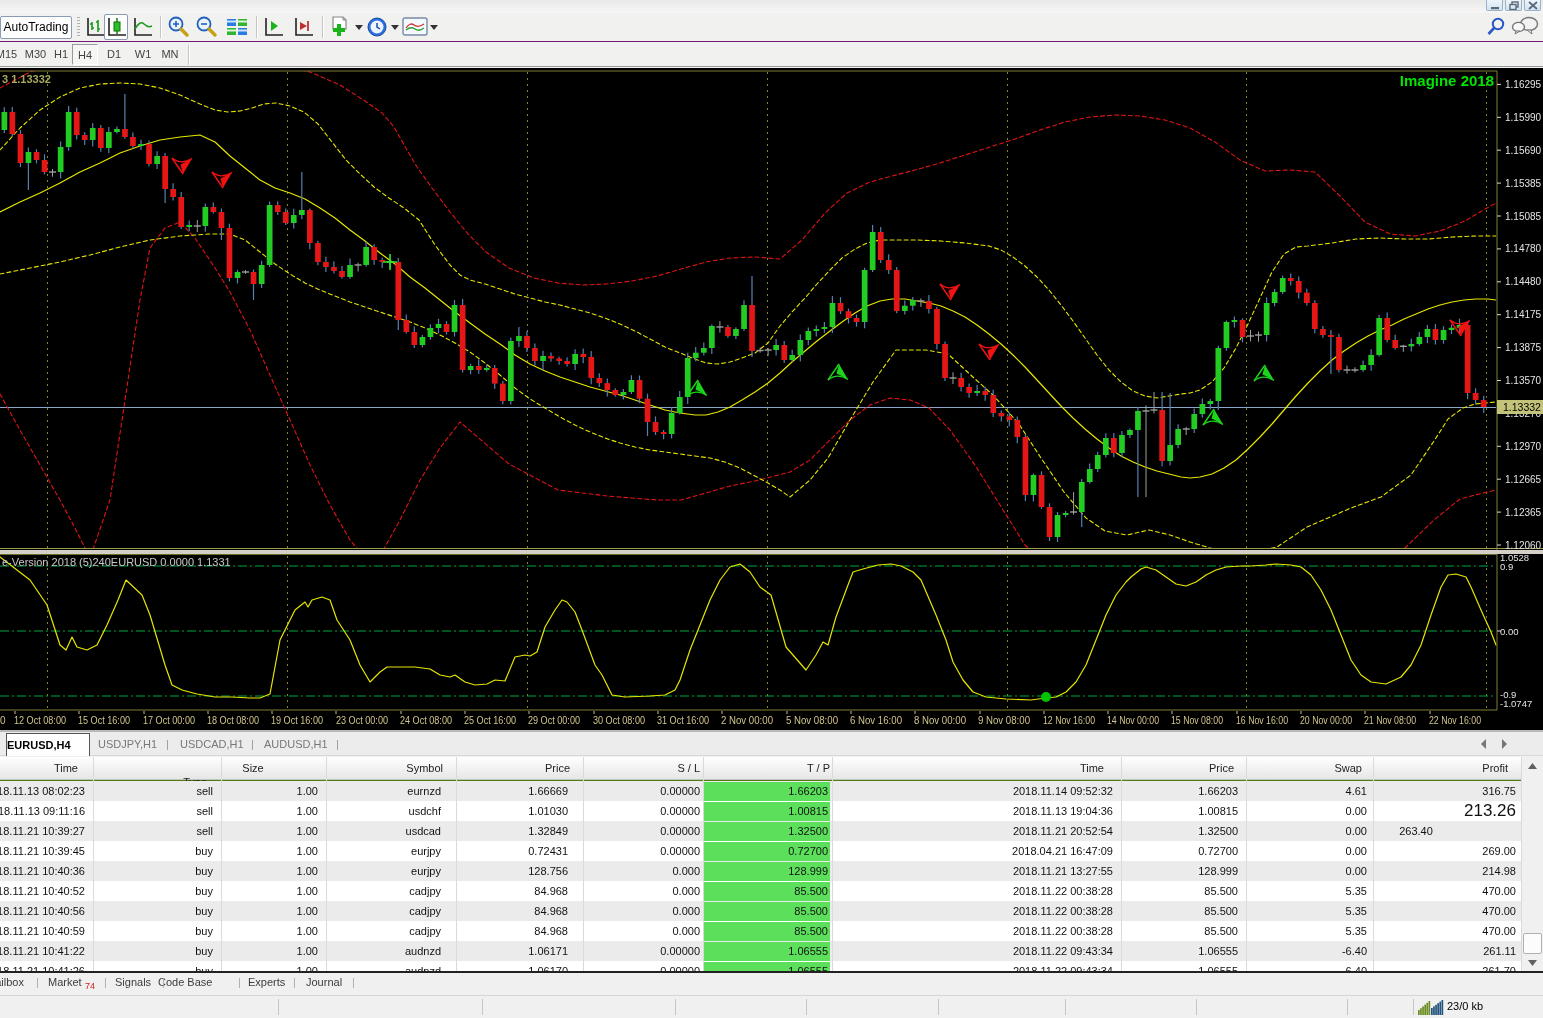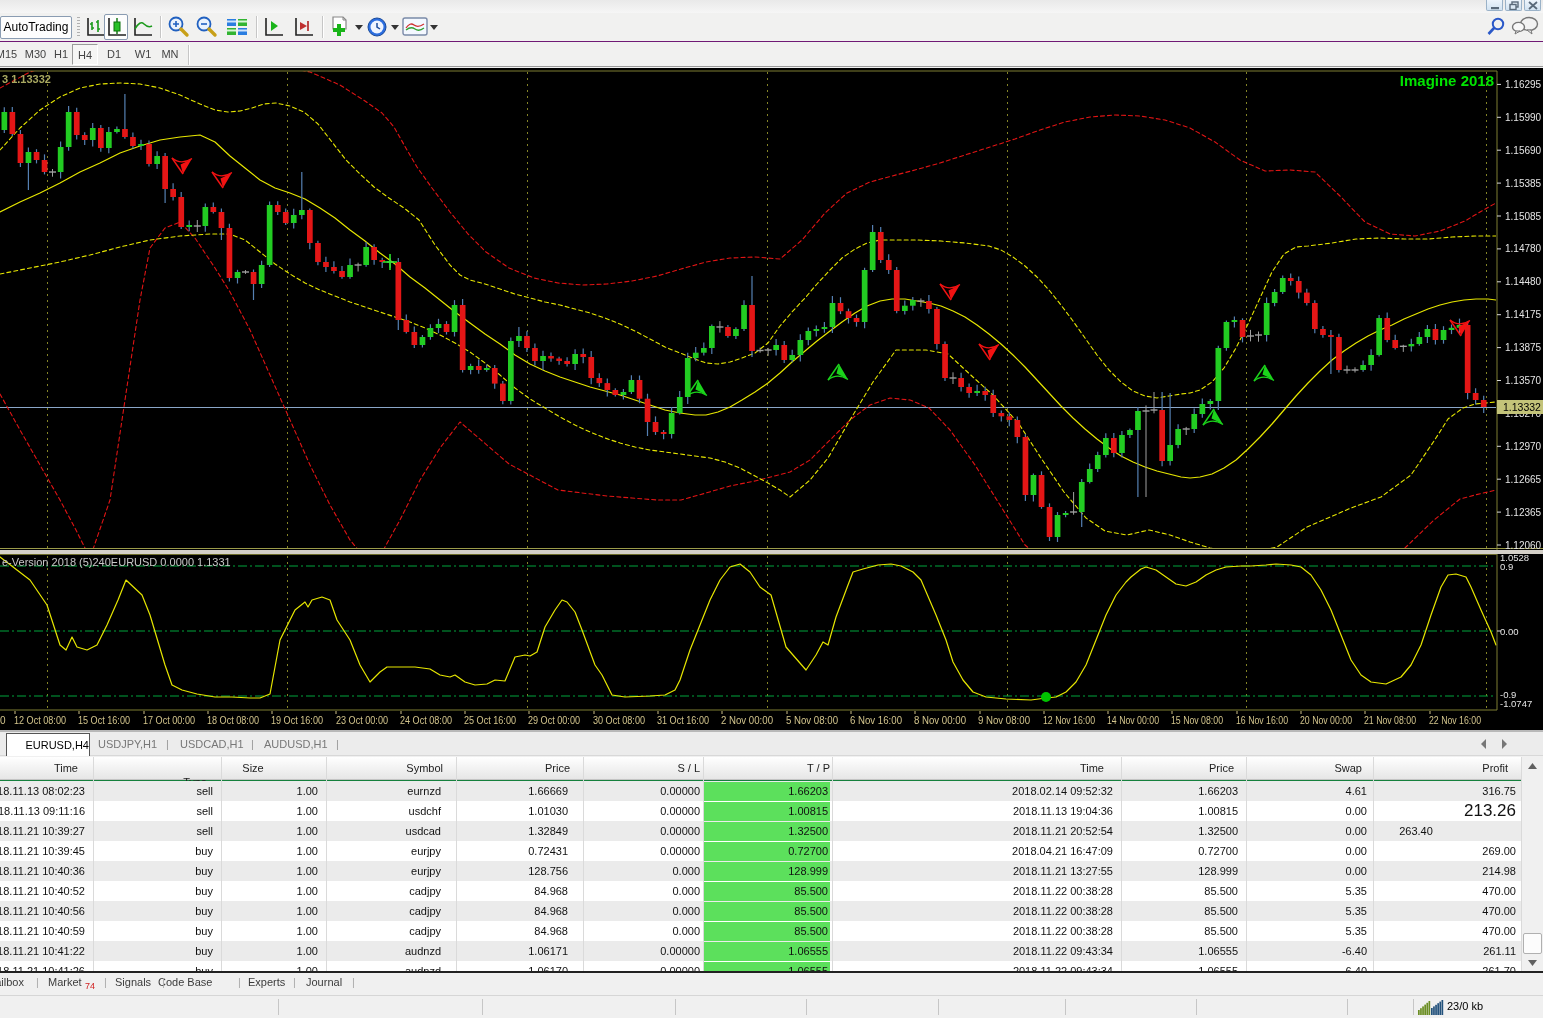--- a/index.html
+++ b/index.html
@@ -643,33 +643,33 @@
     <text x="1326" y="724" font-size="10" fill="#d2c48c" text-anchor="middle" textLength="52" lengthAdjust="spacingAndGlyphs">20 Nov 00:00</text>
     <line x1="1301" y1="711" x2="1301" y2="714" stroke="#cbbd85" stroke-width="1"></line>
     <text x="1390" y="724" font-size="10" fill="#d2c48c" text-anchor="middle" textLength="52" lengthAdjust="spacingAndGlyphs">21 Nov 08:00</text>
     <line x1="1365" y1="711" x2="1365" y2="714" stroke="#cbbd85" stroke-width="1"></line>
     <text x="1455" y="724" font-size="10" fill="#d2c48c" text-anchor="middle" textLength="52" lengthAdjust="spacingAndGlyphs">22 Nov 16:00</text>
     <line x1="1430" y1="711" x2="1430" y2="714" stroke="#cbbd85" stroke-width="1"></line>
 <rect x="0" y="730" width="1543" height="2" fill="#b8b8b8"></rect>
 </svg>
 
 <div style="position:absolute;left:0;top:732px;width:1543px;height:24px;background:#ececec;border-bottom:1px solid #d8d8d8">
-  <div style="position:absolute;left:6px;top:1px;width:84px;height:23px;background:#fff;border:1px solid #555;border-bottom:none;font-size:11px;font-weight:normal;text-align:right;line-height:22px;color:#000">EURUSD,H4</div>
+  <div style="position:absolute;left:6px;top:1px;width:84px;height:23px;background:#fff;border:1px solid #555;border-bottom:none;font-size:11px;font-weight:bold;text-align:left;line-height:22px;color:#000">EURUSD,H4</div>
   <div style="position:absolute;left:98px;top:0;font-size:11px;line-height:24px;color:#777">USDJPY,H1</div>
   <div style="position:absolute;left:166px;top:0;font-size:11px;line-height:24px;color:#999">|</div>
   <div style="position:absolute;left:180px;top:0;font-size:11px;line-height:24px;color:#777">USDCAD,H1</div>
   <div style="position:absolute;left:251px;top:0;font-size:11px;line-height:24px;color:#999">|</div>
   <div style="position:absolute;left:264px;top:0;font-size:11px;line-height:24px;color:#777">AUDUSD,H1</div>
   <div style="position:absolute;left:336px;top:0;font-size:11px;line-height:24px;color:#999">|</div>
   <svg style="position:absolute;left:1478px;top:6px" width="40" height="12" viewBox="0 0 40 12">
       <path d="M8,1 L3,6 L8,11 Z" fill="#777"></path>
       <path d="M24,1 L29,6 L24,11 Z" fill="#777"></path>
     </svg>
 </div>
-<div style="position:absolute;left:0;top:757px;width:1543px;height:215px;background:#15803d;overflow:hidden">
+<div style="position:absolute;left:0;top:757px;width:1543px;height:215px;background:#4d7c0f;overflow:hidden">
     <div style="position:absolute;left:0;top:0;width:1522px;height:23px;background:linear-gradient(#ffffff,#e6e6e6);border-bottom:1px solid #c4c4c4"></div>
     <div style="position:absolute;left:-42px;top:0;width:120px;height:23px;font-size:11px;color:#222;text-align:right;line-height:22px">Time</div>
     <div style="position:absolute;left:87px;top:14px;width:120px;height:23px;font-size:11px;color:#222;text-align:right;line-height:22px">Type</div>
     <div style="position:absolute;left:193px;top:0;width:120px;height:23px;font-size:11px;color:#222;text-align:center;line-height:22px">Size</div>
     <div style="position:absolute;left:323px;top:0;width:120px;height:23px;font-size:11px;color:#222;text-align:right;line-height:22px">Symbol</div>
     <div style="position:absolute;left:450px;top:0;width:120px;height:23px;font-size:11px;color:#222;text-align:right;line-height:22px">Price</div>
     <div style="position:absolute;left:580px;top:0;width:120px;height:23px;font-size:11px;color:#222;text-align:right;line-height:22px">S / L</div>
     <div style="position:absolute;left:710px;top:0;width:120px;height:23px;font-size:11px;color:#222;text-align:right;line-height:22px">T / P</div>
     <div style="position:absolute;left:984px;top:0;width:120px;height:23px;font-size:11px;color:#222;text-align:right;line-height:22px">Time</div>
     <div style="position:absolute;left:1114px;top:0;width:120px;height:23px;font-size:11px;color:#222;text-align:right;line-height:22px">Price</div>
@@ -677,21 +677,21 @@
     <div style="position:absolute;left:1388px;top:0;width:120px;height:23px;font-size:11px;color:#222;text-align:right;line-height:22px">Profit</div>
     <div style="position:absolute;left:0;top:24px;width:1522px;height:20px;background:#ebebeb"></div>
     <div style="position:absolute;left:704px;top:25px;width:126px;height:19px;background:#5ce05c"></div>
     <div style="position:absolute;left:-115px;top:24px;width:200px;height:20px;font-size:11px;color:#111;text-align:right;line-height:20px">18.11.13 08:02:23</div>
     <div style="position:absolute;left:13px;top:24px;width:200px;height:20px;font-size:11px;color:#111;text-align:right;line-height:20px">sell</div>
     <div style="position:absolute;left:118px;top:24px;width:200px;height:20px;font-size:11px;color:#111;text-align:right;line-height:20px">1.00</div>
     <div style="position:absolute;left:241px;top:24px;width:200px;height:20px;font-size:11px;color:#111;text-align:right;line-height:20px">eurnzd</div>
     <div style="position:absolute;left:368px;top:24px;width:200px;height:20px;font-size:11px;color:#111;text-align:right;line-height:20px">1.66669</div>
     <div style="position:absolute;left:500px;top:24px;width:200px;height:20px;font-size:11px;color:#111;text-align:right;line-height:20px">0.00000</div>
     <div style="position:absolute;left:628px;top:24px;width:200px;height:20px;font-size:11px;color:#111;text-align:right;line-height:20px">1.66203</div>
-    <div style="position:absolute;left:913px;top:24px;width:200px;height:20px;font-size:11px;color:#111;text-align:right;line-height:20px">2018.02.14 09:52:32</div>
+    <div style="position:absolute;left:913px;top:24px;width:200px;height:20px;font-size:11px;color:#111;text-align:right;line-height:20px">2018.11.14 09:52:32</div>
     <div style="position:absolute;left:1038px;top:24px;width:200px;height:20px;font-size:11px;color:#111;text-align:right;line-height:20px">1.66203</div>
     <div style="position:absolute;left:1167px;top:24px;width:200px;height:20px;font-size:11px;color:#111;text-align:right;line-height:20px">4.61</div>
     <div style="position:absolute;left:1316px;top:24px;width:200px;height:20px;font-size:11px;color:#111;text-align:right;line-height:20px">316.75</div>
     <div style="position:absolute;left:0;top:44px;width:1522px;height:20px;background:#ffffff"></div>
     <div style="position:absolute;left:704px;top:45px;width:126px;height:19px;background:#5ce05c"></div>
     <div style="position:absolute;left:-115px;top:44px;width:200px;height:20px;font-size:11px;color:#111;text-align:right;line-height:20px">18.11.13 09:11:16</div>
     <div style="position:absolute;left:13px;top:44px;width:200px;height:20px;font-size:11px;color:#111;text-align:right;line-height:20px">sell</div>
     <div style="position:absolute;left:118px;top:44px;width:200px;height:20px;font-size:11px;color:#111;text-align:right;line-height:20px">1.00</div>
     <div style="position:absolute;left:241px;top:44px;width:200px;height:20px;font-size:11px;color:#111;text-align:right;line-height:20px">usdchf</div>
     <div style="position:absolute;left:368px;top:44px;width:200px;height:20px;font-size:11px;color:#111;text-align:right;line-height:20px">1.01030</div>

